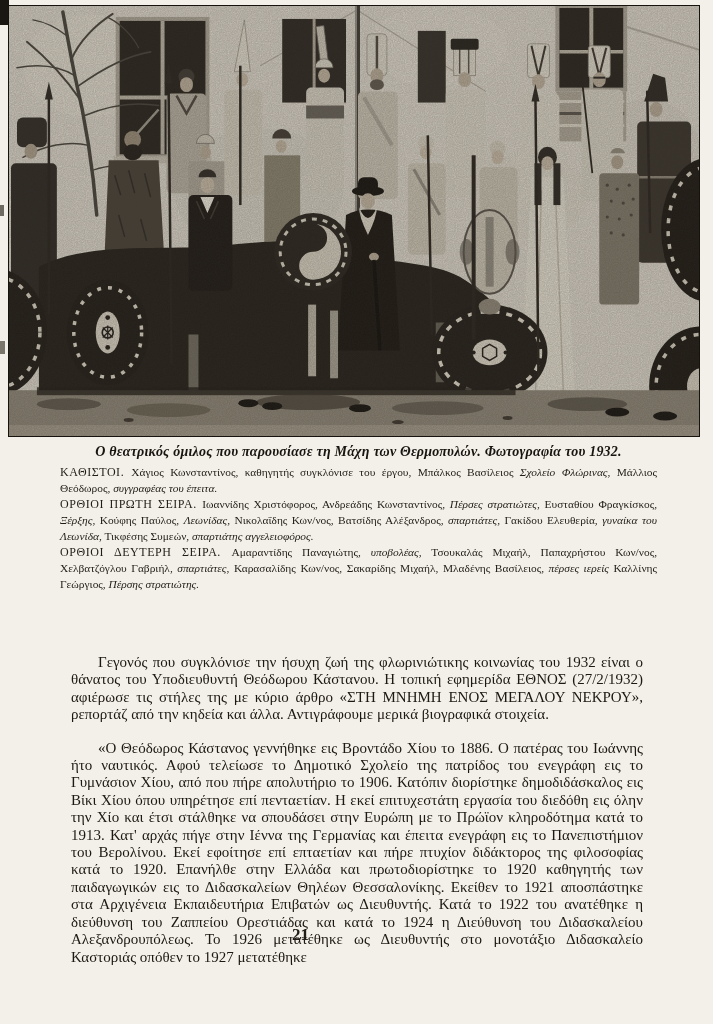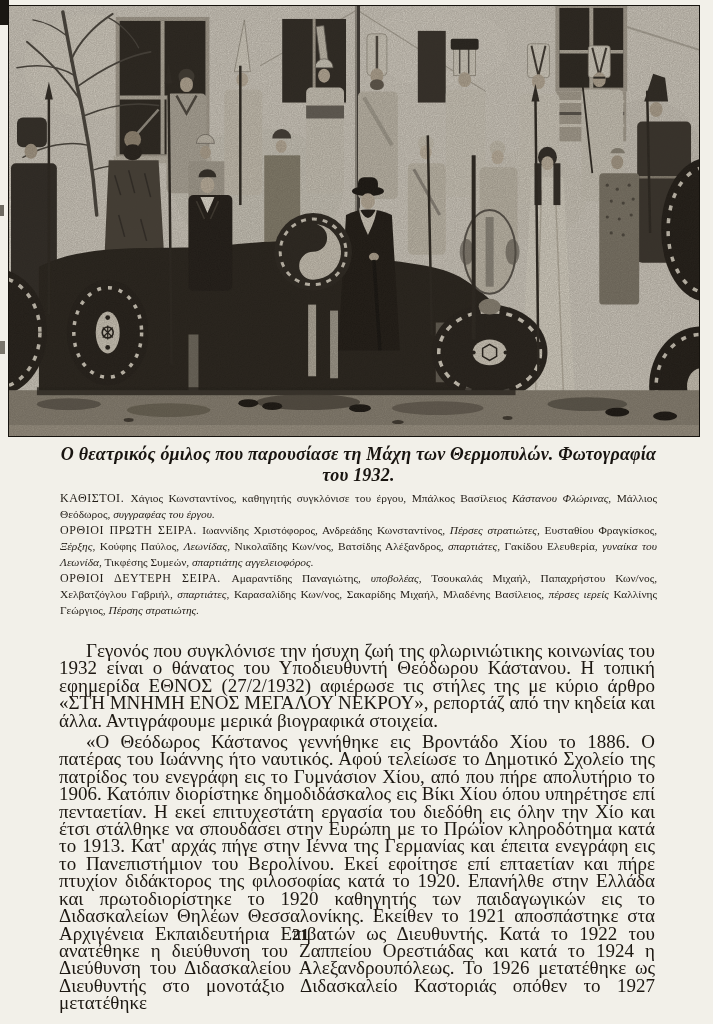--- a/index.html
+++ b/index.html
@@ -20,34 +20,34 @@
   }
   .photo svg{display:block;width:100%;height:100%;}
   .scan-mark{position:absolute;background:#1a1712;}
   .mark-corner{left:0;top:0;width:9px;height:25px;}
   .mark-edge1{left:0;top:205px;width:4px;height:11px;background:#6e6a61;}
   .mark-edge2{left:0;top:341px;width:5px;height:13px;background:#7a766c;}
   
   .caption{position:absolute;left:60px;top:444px;width:597px;}
   .cap-title{
     margin:0 0 4px 0;text-align:center;
-    font-size:18px;font-style:italic;font-weight:bold;
+    font-size:14px;font-style:italic;font-weight:bold;
     letter-spacing:.2px;color:#181410;
   }
   .cap-row{
     margin:0;font-size:11.4px;line-height:16px;
     text-align:justify;color:#211c16;
   }
   .seg-label{font-size:12px;letter-spacing:.55px;font-variant:small-caps;}
   .seg-plain{font-style:normal;}
   .seg-italic{font-style:italic;}
   
   .bodytext{position:absolute;left:55px;top:638px;width:604px;}
   .bodytext p{
-    margin:4px;font-size:19px;line-height:17.4px;
+    margin:16px;font-size:15px;line-height:17.4px;
     text-align:justify;text-indent:27px;color:#1d1812;
   }
   
   .pagenum{
     position:absolute;left:0;top:925px;width:601px;
     text-align:center;font-size:17px;font-weight:bold;color:#211c16;
   }
 </style>
 </head>
 <body>
@@ -334,21 +334,21 @@
         <ellipse cx="500" cy="414" rx="5" ry="2" fill="#3a352d"></ellipse>
       </g>
 
       <rect x="0" y="0" width="692" height="432" filter="url(#grain)" opacity="0.3"></rect>
     </svg>
   </figure>
 
   <div class="caption">
     <p class="cap-title">Ο θεατρικός όμιλος που παρουσίασε τη Μάχη των Θερμοπυλών. Φωτογραφία του 1932.</p>
     <div id="caption-rows">
-        <p class="cap-row"><span class="seg-label">ΚΑΘΙΣΤΟΙ. </span><span class="seg-plain">Χάγιος Κωνσταντίνος, καθηγητής συγκλόνισε του έργου, Μπάλκος Βασίλειος </span><span class="seg-italic">Κάστανου Φλώρινας</span><span class="seg-plain">, Μάλλιος Θεόδωρος, </span><span class="seg-italic">συγγραφέας του έργου.</span></p>
+        <p class="cap-row"><span class="seg-label">ΚΑΘΙΣΤΟΙ. </span><span class="seg-plain">Χάγιος Κωνσταντίνος, καθηγητής συγκλόνισε του έργου, Μπάλκος Βασίλειος </span><span class="seg-italic">Σχολείο Φλώρινας</span><span class="seg-plain">, Μάλλιος Θεόδωρος, </span><span class="seg-italic">συγγραφέας του έπειτα.</span></p>
         <p class="cap-row"><span class="seg-label">ΟΡΘΙΟΙ ΠΡΩΤΗ ΣΕΙΡΑ. </span><span class="seg-plain">Ιωαννίδης Χριστόφορος, Ανδρεάδης Κωνσταντίνος, </span><span class="seg-italic">Πέρσες στρατιώτες</span><span class="seg-plain">, Ευσταθίου Φραγκίσκος, </span><span class="seg-italic">Ξέρξης</span><span class="seg-plain">, Κούφης Παύλος, </span><span class="seg-italic">Λεωνίδας</span><span class="seg-plain">, Νικολαΐδης Κων/νος, Βατσίδης Αλέξανδρος, </span><span class="seg-italic">σπαρτιάτες</span><span class="seg-plain">, Γακίδου Ελευθερία, </span><span class="seg-italic">γυναίκα του Λεωνίδα</span><span class="seg-plain">, Τικφέσης Συμεών, </span><span class="seg-italic">σπαρτιάτης αγγελειοφόρος.</span></p>
         <p class="cap-row"><span class="seg-label">ΟΡΘΙΟΙ ΔΕΥΤΕΡΗ ΣΕΙΡΑ. </span><span class="seg-plain">Αμαραντίδης Παναγιώτης, </span><span class="seg-italic">υποβολέας</span><span class="seg-plain">, Τσουκαλάς Μιχαήλ, Παπαχρήστου Κων/νος, Χελβατζόγλου Γαβριήλ, </span><span class="seg-italic">σπαρτιάτες</span><span class="seg-plain">, Καρασαλίδης Κων/νος, Σακαρίδης Μιχαήλ, Μλαδένης Βασίλειος, </span><span class="seg-italic">πέρσες ιερείς</span><span class="seg-plain"> Καλλίνης Γεώργιος, </span><span class="seg-italic">Πέρσης στρατιώτης.</span></p>
       </div>
   </div>
 
   <div class="bodytext">
     <p>Γεγονός που συγκλόνισε την ήσυχη ζωή της φλωρινιώτικης κοινωνίας του 1932 είναι ο θάνατος του Υποδιευθυντή Θεόδωρου Κάστανου. Η τοπική εφημερίδα ΕΘΝΟΣ (27/2/1932) αφιέρωσε τις στήλες της με κύριο άρθρο «ΣΤΗ ΜΝΗΜΗ ΕΝΟΣ ΜΕΓΑΛΟΥ ΝΕΚΡΟΥ», ρεπορτάζ από την κηδεία και άλλα. Αντιγράφουμε μερικά βιογραφικά στοιχεία.</p>
     <p>«Ο Θεόδωρος Κάστανος γεννήθηκε εις Βροντάδο Χίου το 1886. Ο πατέρας του Ιωάννης ήτο ναυτικός. Αφού τελείωσε το Δημοτικό Σχολείο της πατρίδος του ενεγράφη εις το Γυμνάσιον Χίου, από που πήρε απολυτήριο το 1906. Κατόπιν διορίστηκε δημοδιδάσκαλος εις Βίκι Χίου όπου υπηρέτησε επί πενταετίαν. Η εκεί επιτυχεστάτη εργασία του διεδόθη εις όλην την Χίο και έτσι στάλθηκε να σπουδάσει στην Ευρώπη με το Πρώϊον κληροδότημα κατά το 1913. Κατ' αρχάς πήγε στην Ιέννα της Γερμανίας και έπειτα ενεγράφη εις το Πανεπιστήμιον του Βερολίνου. Εκεί εφοίτησε επί επταετίαν και πήρε πτυχίον διδάκτορος της φιλοσοφίας κατά το 1920. Επανήλθε στην Ελλάδα και πρωτοδιορίστηκε το 1920 καθηγητής των παιδαγωγικών εις το Διδασκαλείων Θηλέων Θεσσαλονίκης. Εκείθεν το 1921 αποσπάστηκε στα Αρχιγένεια Εκπαιδευτήρια Επιβατών ως Διευθυντής. Κατά το 1922 του ανατέθηκε η διεύθυνση του Ζαππείου Ορεστιάδας και κατά το 1924 η Διεύθυνση του Διδασκαλείου Αλεξανδρουπόλεως. Το 1926 μετατέθηκε ως Διευθυντής στο μονοτάξιο Διδασκαλείο Καστοριάς οπόθεν το 1927 μετατέθηκε</p>
   </div>
 

